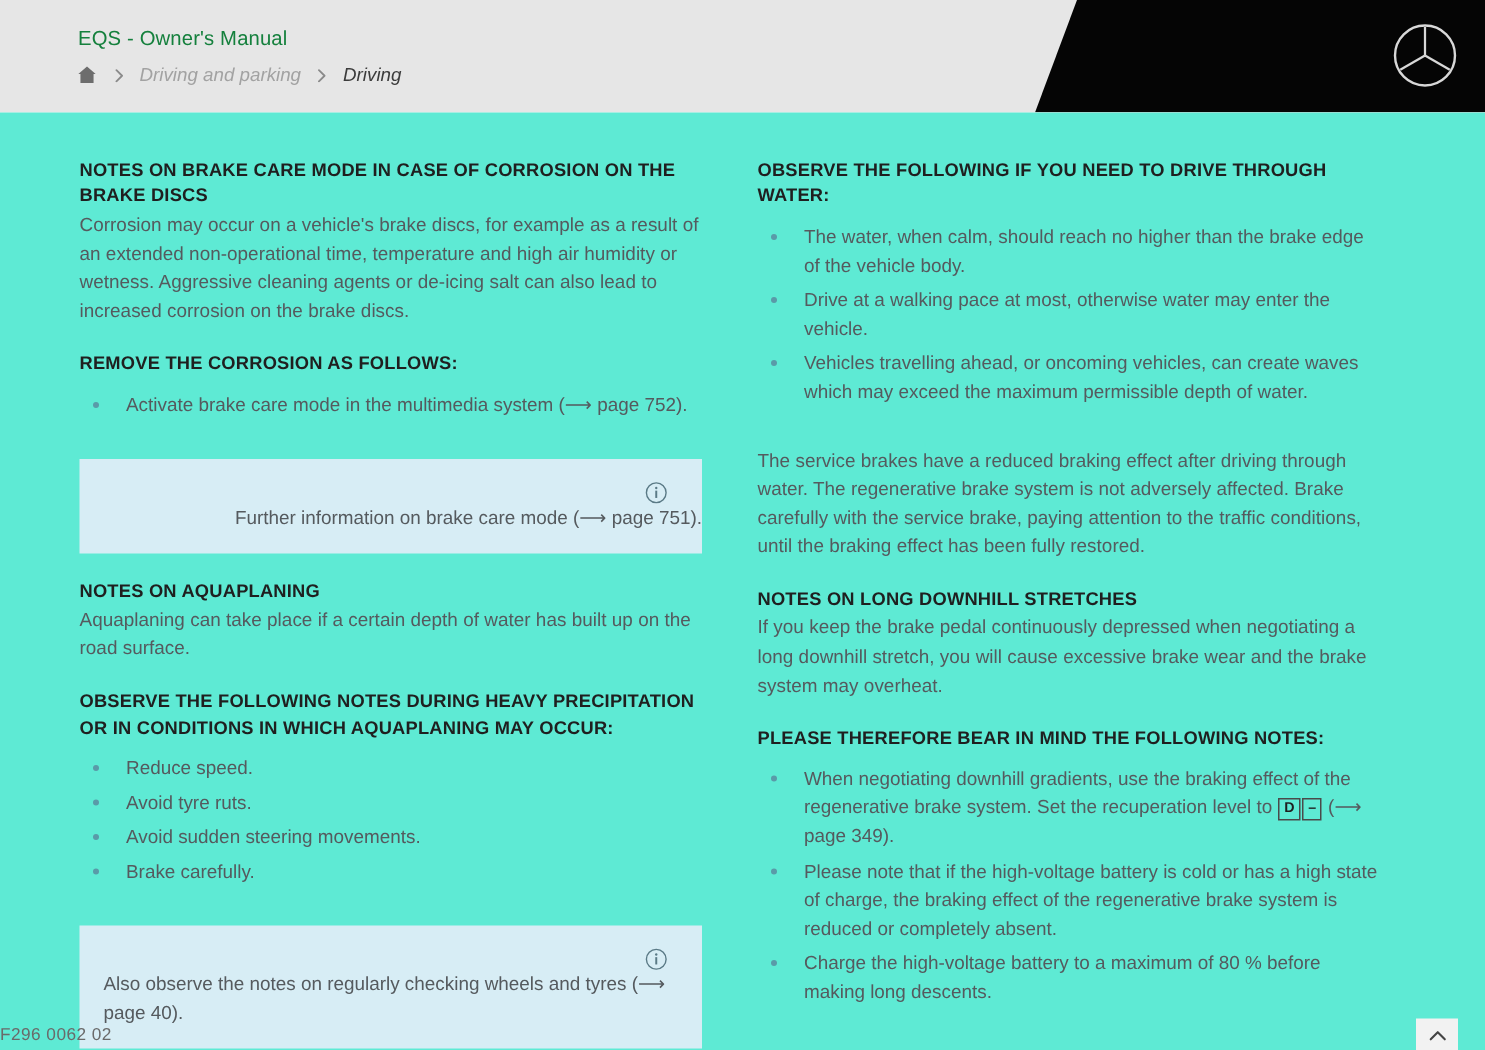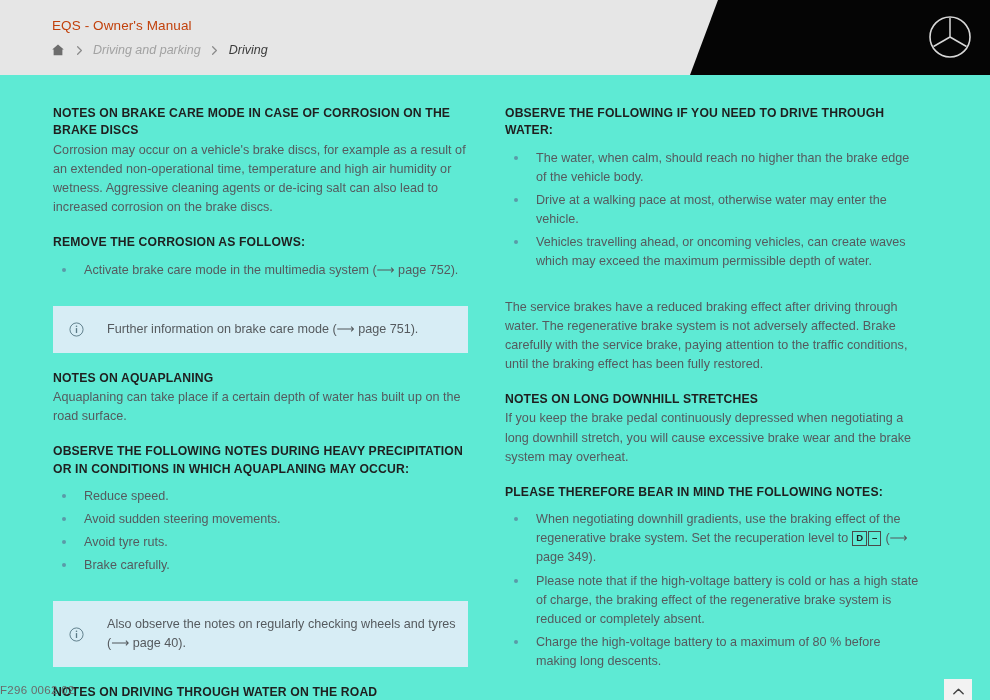--- a/index.html
+++ b/index.html
@@ -34,21 +34,21 @@
     top: 15px;
     right: 18px;
     width: 44px;
     height: 44px;
   }
   #manual-title {
     position: absolute;
     left: 52px;
     top: 18px;
     font-size: 13.5px;
-    color: #c2410c;
+    color: #15803d;
     letter-spacing: 0.1px;
     white-space: nowrap;
   }
   #breadcrumb {
     position: absolute;
     left: 50px;
     top: 41px;
     display: flex;
     align-items: center;
     height: 18px;
@@ -139,23 +139,24 @@
     width: 4px;
     height: 4px;
     border-radius: 50%;
     background: #5a9aa8;
   }
 
   
   .info-box {
     background: #d7edf5;
     display: flex;
-    align-items: center;
+    align-items: flex-end;
     padding: 14px 0 14px 16px;
     min-height: 42px;
+    flex-direction: column;
   }
   .info-icon {
     flex: 0 0 auto;
     width: 15px;
     height: 15px;
     margin-right: 23px;
     margin-top: 1px;
   }
   .info-text {
     font-size: 12.6px;
@@ -284,22 +285,22 @@
       <div class="gap-md"></div>
 
       <h3 class="sec-head">NOTES ON AQUAPLANING</h3>
       <p class="body">Aquaplaning can take place if a certain depth of water has built up on the road surface.</p>
 
       <div class="gap-md"></div>
 
       <h3 class="sec-head">OBSERVE THE FOLLOWING NOTES DURING HEAVY PRECIPITATION OR IN CONDITIONS IN WHICH AQUAPLANING MAY OCCUR:</h3>
       <ul class="bullets">
         <li>Reduce speed.</li>
+        <li>Avoid tyre ruts.</li>
         <li>Avoid sudden steering movements.</li>
-        <li>Avoid tyre ruts.</li>
         <li>Brake carefully.</li>
       </ul>
 
       <div class="gap-lg"></div>
 
       <div class="info-box">
         <span class="info-icon">
           <svg viewBox="0 0 16 16" width="15" height="15" aria-hidden="true">
             <circle cx="8" cy="8" r="7" fill="none" stroke="#5a7a86" stroke-width="1"></circle>
             <circle cx="8" cy="4.6" r="0.85" fill="#5a7a86"></circle>

